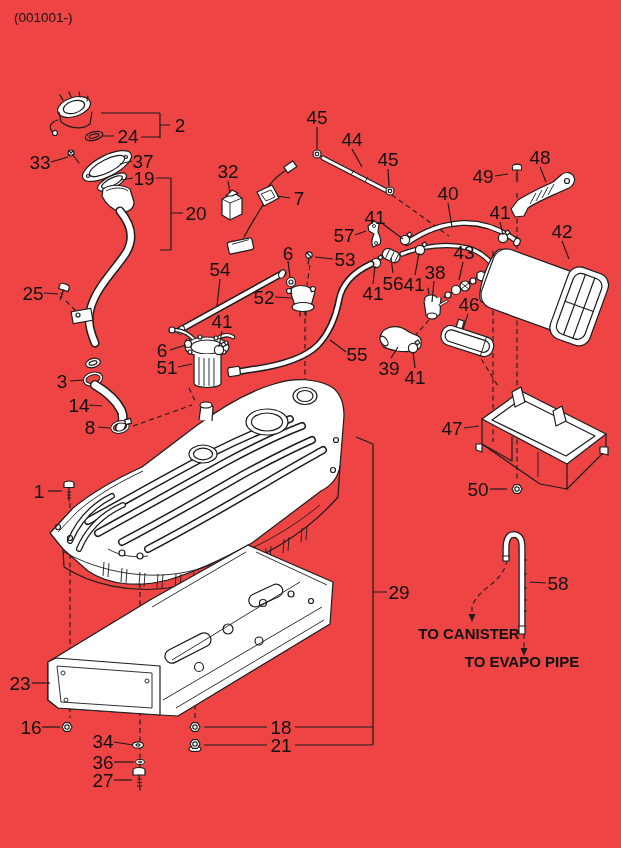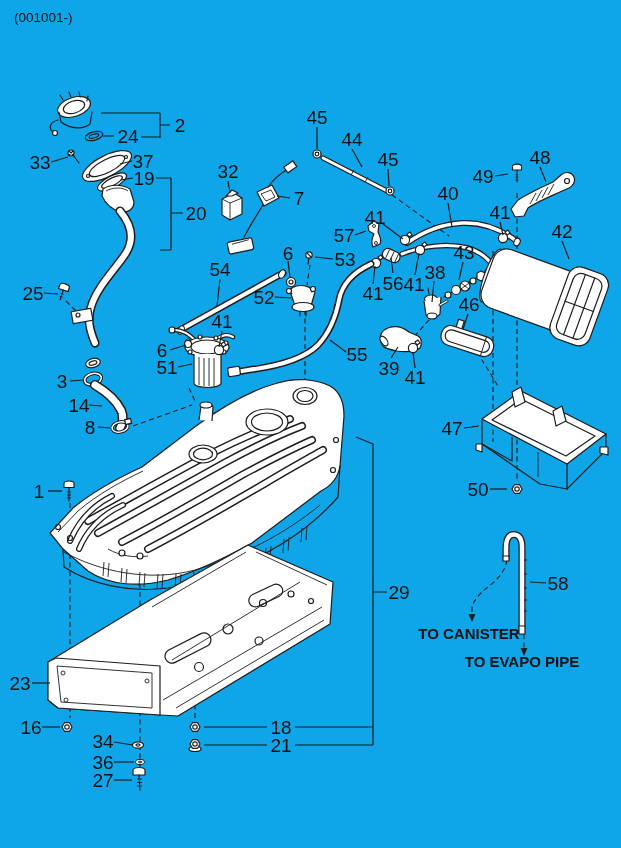--- a/index.html
+++ b/index.html
@@ -1,16 +1,16 @@
 <!DOCTYPE html>
 <html><head>
 <meta charset="utf-8">
 <style>
   html,body{margin:0;padding:0;background:#ffffff;}
-  .stage{width:621px;height:848px;position:relative;background:#0ea5e9;}
+  .stage{width:621px;height:848px;position:relative;background:#ef4444;}
   svg{display:block;}
   .callout{font-family:"Liberation Sans",sans-serif;font-size:19px;fill:#111;text-anchor:middle;}
   .note{font-family:"Liberation Sans",sans-serif;font-size:15px;font-weight:700;fill:#111;text-anchor:middle;}
   .hdr{font-family:"Liberation Sans",sans-serif;font-size:13.5px;fill:#111;}
   .ln{stroke:#1c1c1c;stroke-width:1.2;fill:none;}
   .thin{stroke:#1c1c1c;stroke-width:0.9;fill:none;}
   .dash{stroke:#1c1c1c;stroke-width:1.1;fill:none;stroke-dasharray:5 3.5;}
   .art{stroke:#1c1c1c;stroke-width:1.2;fill:none;stroke-linejoin:round;stroke-linecap:round;}
   .artf{stroke:#1c1c1c;stroke-width:1.2;fill:#fff;stroke-linejoin:round;}
   .po{stroke:#1c1c1c;fill:none;stroke-linecap:round;}

